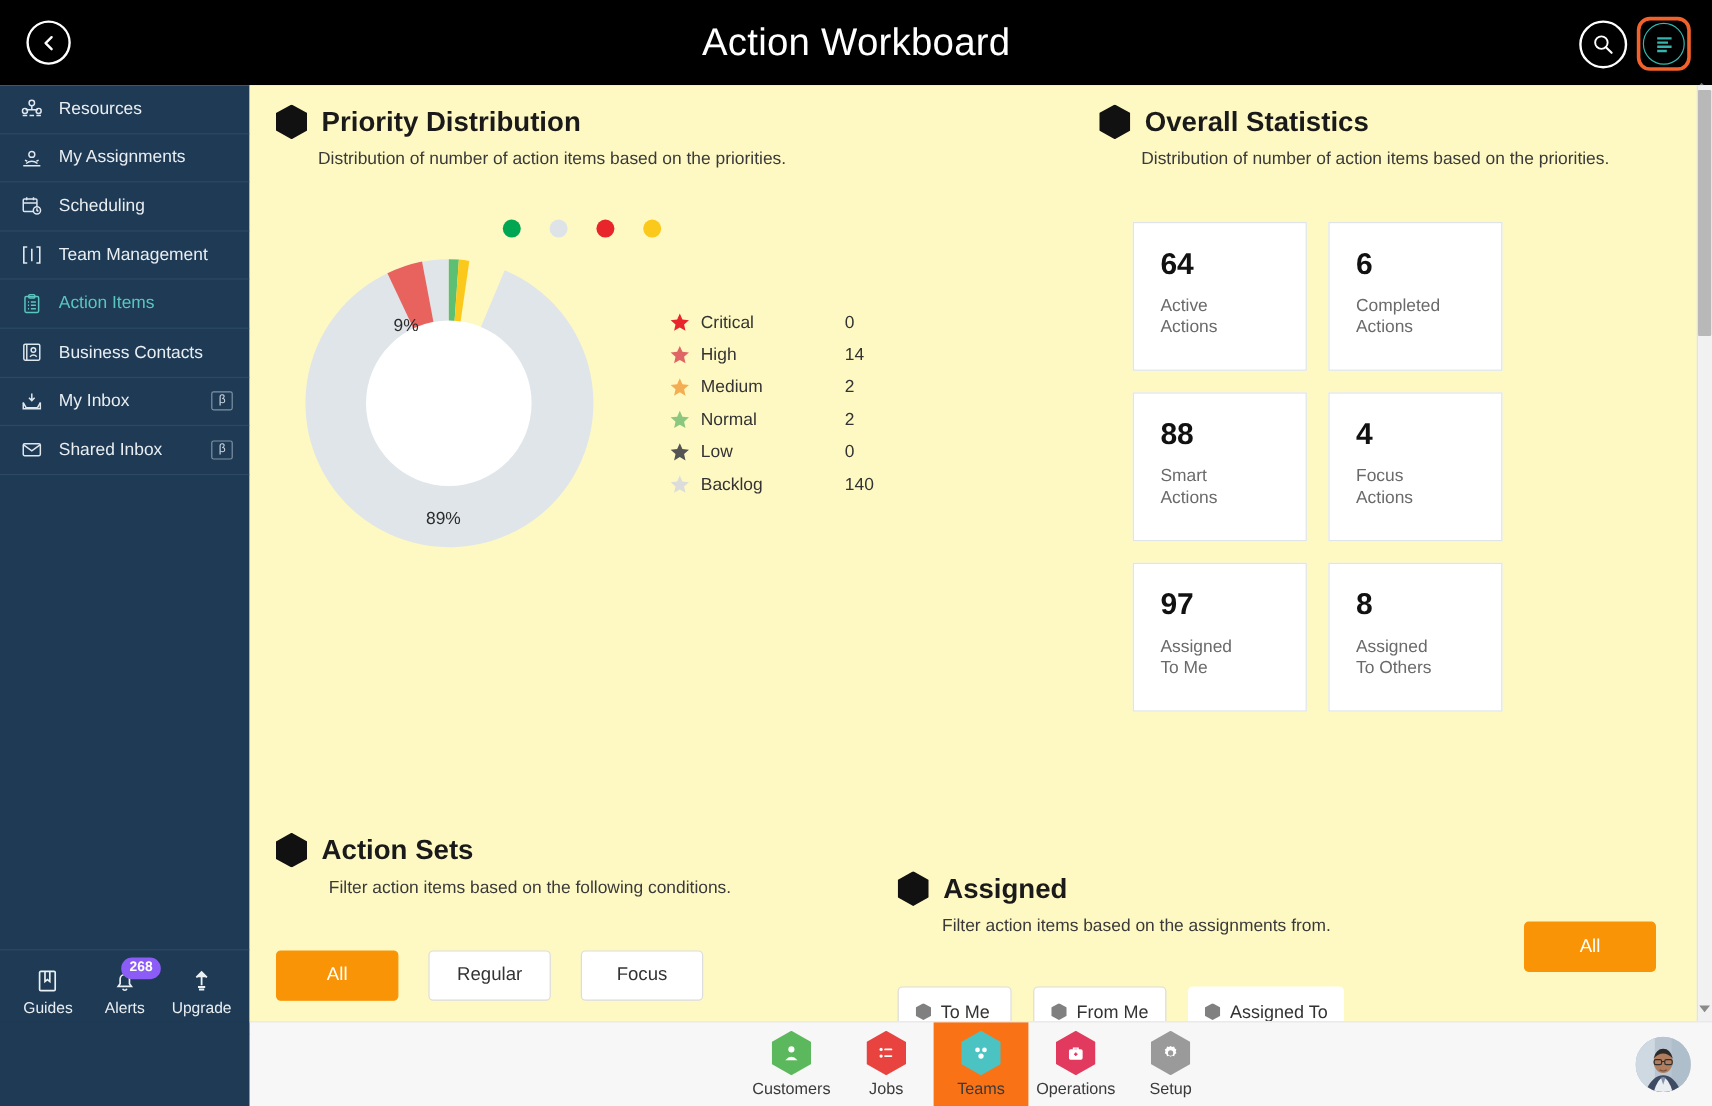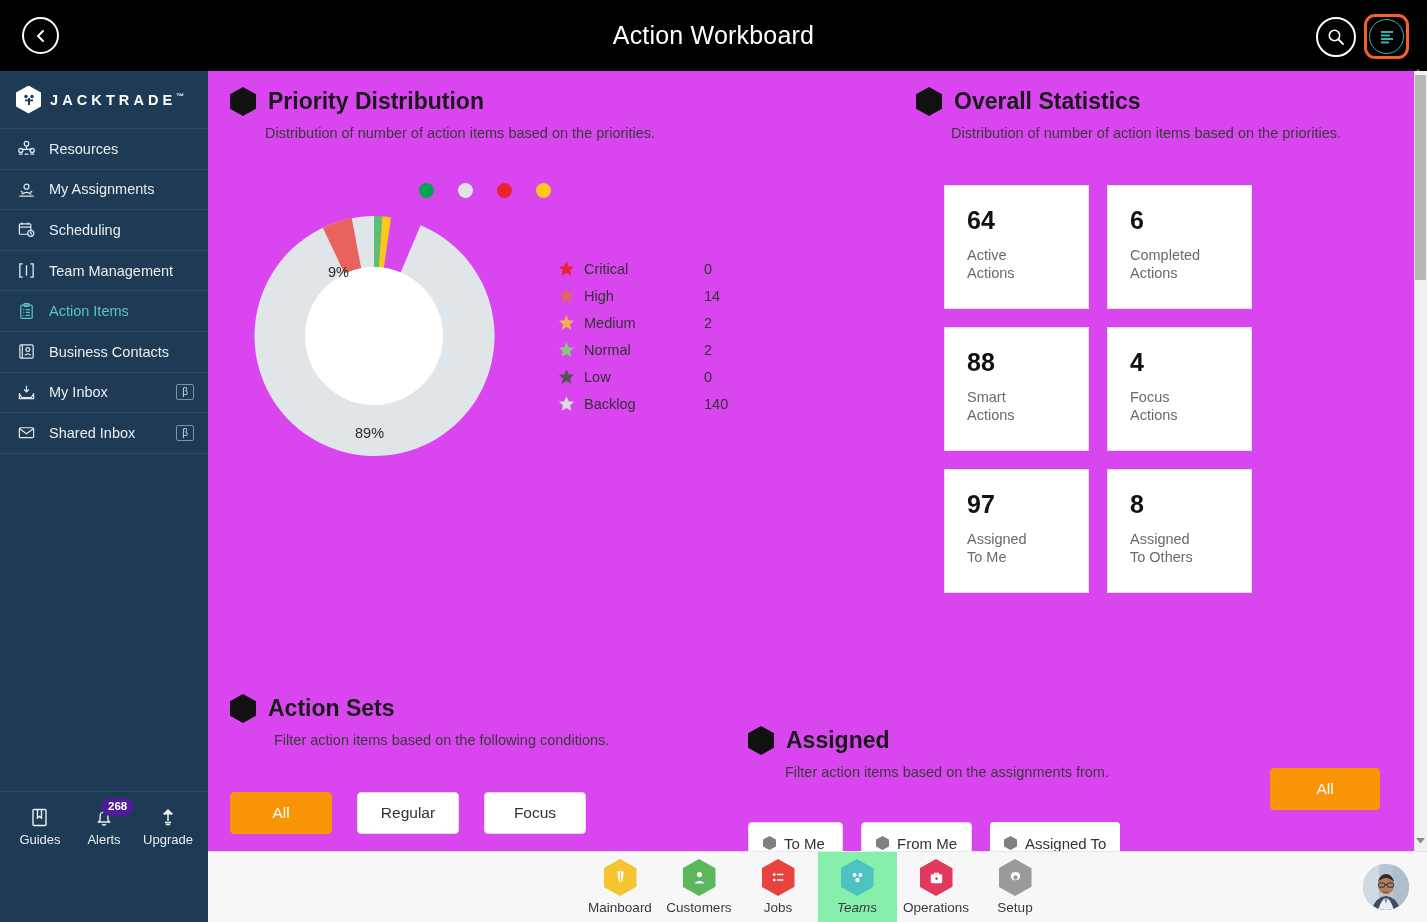--- a/index.html
+++ b/index.html
@@ -19,21 +19,21 @@
   .back-btn {
     position: absolute; left: 22px; top: 17px;
     width: 37px; height: 37px; border: 2px solid #fff; border-radius: 50%;
     display: flex; align-items: center; justify-content: center;
     cursor: pointer;
   }
   .back-btn svg { display: block; }
   .topbar-title {
     position: absolute; left: 0; top: 0; width: 1427px; height: 71px;
     display: flex; align-items: center; justify-content: center;
-    font-size: 25px; color: #ffffff; letter-spacing: .2px;
+    font-size: 32px; color: #ffffff; letter-spacing: .2px;
   }
   .top-actions { position: absolute; right: 18px; top: 14px; display: flex; gap: 8px; align-items: center; }
   .circle-btn {
     width: 40px; height: 40px; border-radius: 50%;
     border: 2px solid #ffffff;
     display: flex; align-items: center; justify-content: center;
     cursor: pointer; background: transparent;
   }
   .listview-wrap {
     width: 45px; height: 45px; border-radius: 11px;
@@ -99,34 +99,34 @@
     height: 71px; border-top: 1px solid #2b4a66; border-bottom: 1px solid #2b4a66;
     display: flex; align-items: center; justify-content: space-around; padding: 0 8px;
   }
   .util {
     display: flex; flex-direction: column; align-items: center; gap: 2px;
     font-size: 13px; color: #e9eef2; cursor: pointer; position: relative;
     width: 58px;
   }
   .badge {
     position: absolute; top: -8px; left: 26px;
-    background: #4c1d95; color: #fff; font-size: 11.5px; font-weight: 600;
+    background: #8b5cf6; color: #fff; font-size: 11.5px; font-weight: 600;
     border-radius: 10px; padding: 1px 7px; line-height: 1.35;
   }
   .hex-row { height: 60px; display: flex; align-items: center; justify-content: space-around; padding: 0 10px; }
   .hex-btn {
     width: 37px; height: 41px; background: #5bc6bf;
     clip-path: polygon(50% 0%, 100% 25%, 100% 75%, 50% 100%, 0% 75%, 0% 25%);
     display: flex; align-items: center; justify-content: center; cursor: pointer;
   }
 
   
   .main {
     position: absolute; left: 208px; top: 71px; width: 1219px; height: 780px;
-    background: #d946ef; overflow: hidden;
+    background: #fef9c3; overflow: hidden;
   }
   .scrolltrack {
     position: absolute; right: 0; top: 0; width: 13px; height: 780px;
     background: #f1f1f1; border-left: 1px solid #e3e3e3;
   }
   .scrollthumb {
     position: absolute; right: 1px; top: 4px; width: 11px; height: 205px;
     background: #b8b8b8; border-radius: 1px; cursor: pointer;
   }
   .scrollarrow {
@@ -213,21 +213,21 @@
   .bottomnav {
     position: absolute; left: 208px; top: 851px; width: 1219px; height: 71px;
     background: #f7f7f7; border-top: 1px solid #e6e6e6;
     display: flex; align-items: center; justify-content: center; gap: 0;
   }
   .bnav {
     width: 79px; height: 71px; display: flex; flex-direction: column;
     align-items: center; justify-content: center; gap: 4px; cursor: pointer;
     font-size: 13.5px; color: #3a3a3a;
   }
-  .bnav.active { background: #86efac; font-style: italic; }
+  .bnav.active { background: #f97316; }
   .bnav-hex {
     width: 33px; height: 37px;
     clip-path: polygon(50% 0%, 100% 25%, 100% 75%, 50% 100%, 0% 75%, 0% 25%);
     display: flex; align-items: center; justify-content: center;
   }
   .avatar-wrap {
     position: absolute; right: 18px; top: 12px; width: 46px; height: 46px;
     border-radius: 50%; overflow: hidden; cursor: pointer;
     background: #c3ccd6;
   }
@@ -262,33 +262,20 @@
             <line x1="3" y1="14.5" x2="11" y2="14.5" stroke="#34b5ae" stroke-width="2"></line>
           </svg>
         </div>
       </div>
     </div>
   </div>
 
   <div class="tooltip">Toggle Dashboard and List View</div>
 
   <div class="sidebar">
-    <div class="brand">
-      <div class="brand-hex">
-        <svg width="14" height="14" viewBox="0 0 14 14">
-          <circle cx="4" cy="3.5" r="1.7" fill="#1e3a54"></circle>
-          <circle cx="10" cy="3.5" r="1.7" fill="#1e3a54"></circle>
-          <rect x="6" y="5" width="2" height="7" fill="#1e3a54"></rect>
-          <rect x="3" y="6.5" width="8" height="1.8" fill="#1e3a54"></rect>
-        </svg>
-      </div>
-      <div class="brand-name">
-        <span>JACKTRADE</span><span class="brand-tm">™</span>
-      </div>
-    </div>
 
     <div class="nav">
 
       <div class="nav-item">
         <span class="ico">
           <svg width="19" height="19" viewBox="0 0 20 20" fill="none" stroke="#dfe7ee" stroke-width="1.3">
             <circle cx="10" cy="5" r="2.4"></circle>
               <circle cx="4" cy="12" r="2.2"></circle>
               <circle cx="16" cy="12" r="2.2"></circle>
             <path d="M10 7.4 V11 M10 11 L4.5 11 M10 11 L15.5 11"></path>
@@ -614,29 +601,20 @@
       <div class="scrollarrow">
         <svg width="9" height="7" viewBox="0 0 9 7">
           <polygon points="0,1 9,1 4.5,6.5" fill="#8a8a8a"></polygon>
         </svg>
       </div>
     </div>
   </div>
 
   <div class="bottomnav">
     <div class="bnav">
-      <div class="bnav-hex" style="background:#f5c431">
-        <svg width="17" height="17" viewBox="0 0 20 20" fill="#fff">
-          <path d="M6 3 L14 3 L12 14 L10 16 L8 14 Z"></path>
-          <path d="M10 4 L10 15" stroke="#f5c431" stroke-width="1.2"></path>
-        </svg>
-      </div>
-      <span>Mainboard</span>
-    </div>
-    <div class="bnav">
       <div class="bnav-hex" style="background:#5cb85c">
         <svg width="17" height="17" viewBox="0 0 20 20" fill="#fff">
           <circle cx="10" cy="6.5" r="3"></circle>
             <path d="M4 17 q6 -6.5 12 0 Z"></path>
         </svg>
       </div>
       <span>Customers</span>
     </div>
     <div class="bnav">
       <div class="bnav-hex" style="background:#e8433f">

